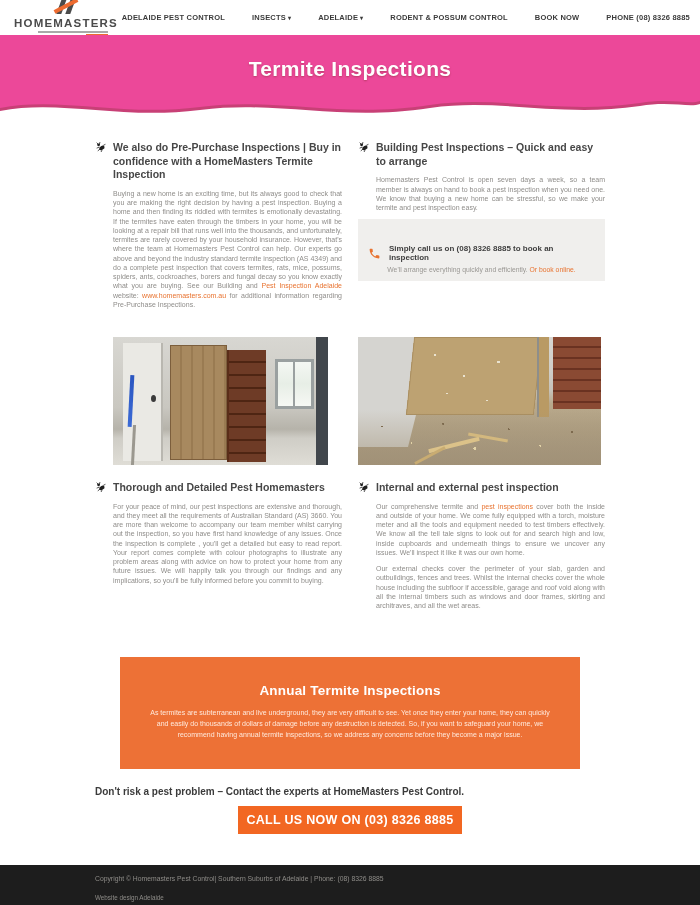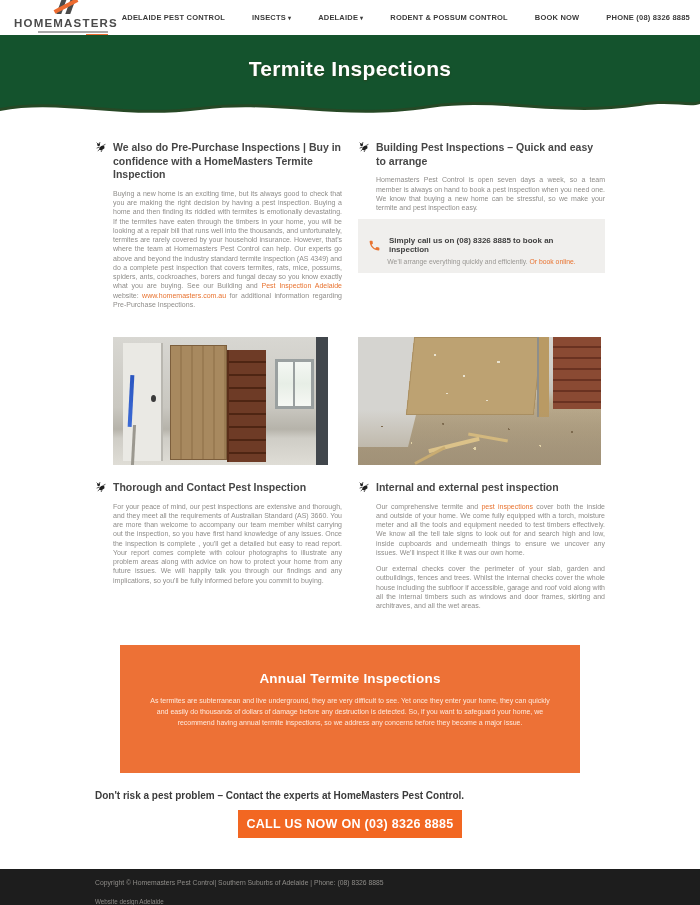--- a/index.html
+++ b/index.html
@@ -30,40 +30,40 @@
     background:
       radial-gradient(ellipse 70px 45px at 6% 85%, rgba(120,50,20,.45), transparent 65%),
       radial-gradient(ellipse 45px 60px at 18% 25%, rgba(140,65,28,.40), transparent 65%),
       radial-gradient(ellipse 55px 40px at 33% 75%, rgba(130,55,22,.42), transparent 65%),
       radial-gradient(ellipse 40px 55px at 47% 20%, rgba(145,70,30,.35), transparent 65%),
       radial-gradient(ellipse 60px 45px at 60% 80%, rgba(125,52,20,.40), transparent 65%),
       radial-gradient(ellipse 45px 60px at 74% 30%, rgba(140,62,25,.38), transparent 65%),
       radial-gradient(ellipse 55px 45px at 88% 70%, rgba(120,50,18,.45), transparent 65%),
       radial-gradient(ellipse 80px 30px at 50% 55%, rgba(255,205,165,.25), transparent 70%),
       linear-gradient(115deg,#e2register 0%, #e27a45 0%, #cf6636 35%, #e08352 60%, #d96d38 100%);
-    background-color:#14532d; }
+    background-color:#ec4899; }
   .hero h1 { position:relative; z-index:2; text-align:center; margin-top:22px;
              font-size:21px; font-weight:800; color:#fff; letter-spacing:.3px;
              text-shadow:0 1px 2px rgba(90,40,10,.35); }
   .hero svg.wave { position:absolute; left:0; bottom:-1px; width:700px; height:30px; z-index:1; }
 
   
   .container { width:510px; margin:0 auto; padding-top:16px; }
   .two-col { display:grid; grid-template-columns:247px 247px; column-gap:16px; }
   .row1 { min-height:191px; }
   .row3 { margin-top:16px; min-height:152px; }
 
   h2 { position:relative; padding-left:18px; font-size:10.5px; line-height:1.3;
        font-weight:700; color:#474747; margin-bottom:7px; }
   .t-icon { position:absolute; left:0; top:0; width:11px; height:11px; }
   .col p { padding-left:18px; font-size:7px; line-height:1.32; color:#8f8d8a;
            text-align:justify; margin-bottom:7px; }
   .col a.inline-link { color:#e87330; text-decoration:none; cursor:pointer; }
 
-  .callout { background:#f0efed; padding:17px 10px 8px; }
+  .callout { background:#f0efed; padding:25px 10px 8px; }
   .callout-top { display:flex; align-items:center; justify-content:center; gap:8px; }
   .callout-top svg { width:13px; height:13px; flex:0 0 auto; }
   .callout-title { font-size:8px; font-weight:700; color:#3f3f3f; }
   .callout-sub { text-align:center; margin-top:4px; font-size:6.8px; color:#9a9894; }
   .callout-sub a { color:#e87330; text-decoration:none; cursor:pointer; }
 
   
   .photos { margin-top:5px; }
   .photo { position:relative; height:128px; overflow:hidden; }
   .photo i { position:absolute; display:block; }
@@ -108,22 +108,22 @@
       radial-gradient(circle 3px at 48% 70%, #e3d3a7 0 45%, transparent 50%),
       radial-gradient(circle 2px at 62% 35%, #7d6a4e 0 45%, transparent 50%),
       radial-gradient(circle 2px at 75% 65%, #e3d3a7 0 45%, transparent 50%),
       radial-gradient(circle 2px at 88% 40%, #7d6a4e 0 45%, transparent 50%),
       linear-gradient(180deg, rgba(178,162,133,.0), rgba(160,145,118,.6)); }
   .p2-stick1 { left:70px; bottom:18px; width:52px; height:4px; background:#dcc289; transform:rotate(-14deg); }
   .p2-stick2 { left:110px; bottom:26px; width:40px; height:3px; background:#d3b87e; transform:rotate(10deg); }
   .p2-stick3 { left:55px; bottom:8px; width:34px; height:3px; background:#c9ac72; transform:rotate(-28deg); }
 
   
-  .orange-box { margin:12px 25px 0; background:#ed7136; color:#fff; text-align:center;
-                padding:26px 30px 44px; }
+  .orange-box { margin:24px 25px 0; background:#ed7136; color:#fff; text-align:center;
+                padding:26px 30px 28px; }
   .orange-box h3 { font-size:13.5px; font-weight:600; letter-spacing:.2px; margin-bottom:10px; }
   .orange-box p { font-size:7px; line-height:1.55; color:#ffe9dc; }
 
   
   .cta-lead { margin-top:17px; text-align:left; font-size:10px; font-weight:700; color:#3b3b3b; }
   .cta-button { display:block; width:224px; margin:9px auto 0; background:#f26722; color:#fff;
                 text-align:center; font-size:12.5px; font-weight:800; letter-spacing:.3px;
                 padding:7px 0; text-decoration:none; cursor:pointer; }
 
   
@@ -243,21 +243,21 @@
     <div class="col">
       <h2>
         <svg class="t-icon" viewBox="0 0 20 20">
           <g stroke="#1f1f1f" stroke-width="1.4" fill="none">
             <path d="M3 3 L6 6 M9 2 L8 6"></path>
               <path d="M8 11 L3 13 M10 14 L5 18 M13 16 L11 20 M15 8 L19 6"></path>
           </g>
           <circle cx="6.5" cy="7" r="2.6" fill="#1f1f1f"></circle>
           <ellipse cx="12.5" cy="12.5" rx="5.2" ry="3.6" fill="#1f1f1f" transform="rotate(-28 12.5 12.5)"></ellipse>
         </svg>
-        <span>Thorough and Contact Pest Inspection</span>
+        <span>Thorough and Detailed Pest Homemasters</span>
       </h2>
       <p>For your peace of mind, our pest inspections are extensive and thorough, and they meet all the requirements of Australian Standard (AS) 3660.  You are more than welcome to accompany our team member whilst carrying out the inspection, so you have first hand knowledge of any issues.  Once the inspection is complete , you'll get a detailed but easy to read report.  Your report comes complete with colour photographs to illustrate any problem areas along with advice on how to protect your home from any future issues.  We will happily talk you through our findings and any implications, so you'll be fully informed before you commit to buying.</p>
     </div>
 
     <div class="col">
       <h2>
         <svg class="t-icon" viewBox="0 0 20 20">
           <g stroke="#1f1f1f" stroke-width="1.4" fill="none">
             <path d="M3 3 L6 6 M9 2 L8 6"></path>
               <path d="M8 11 L3 13 M10 14 L5 18 M13 16 L11 20 M15 8 L19 6"></path>

